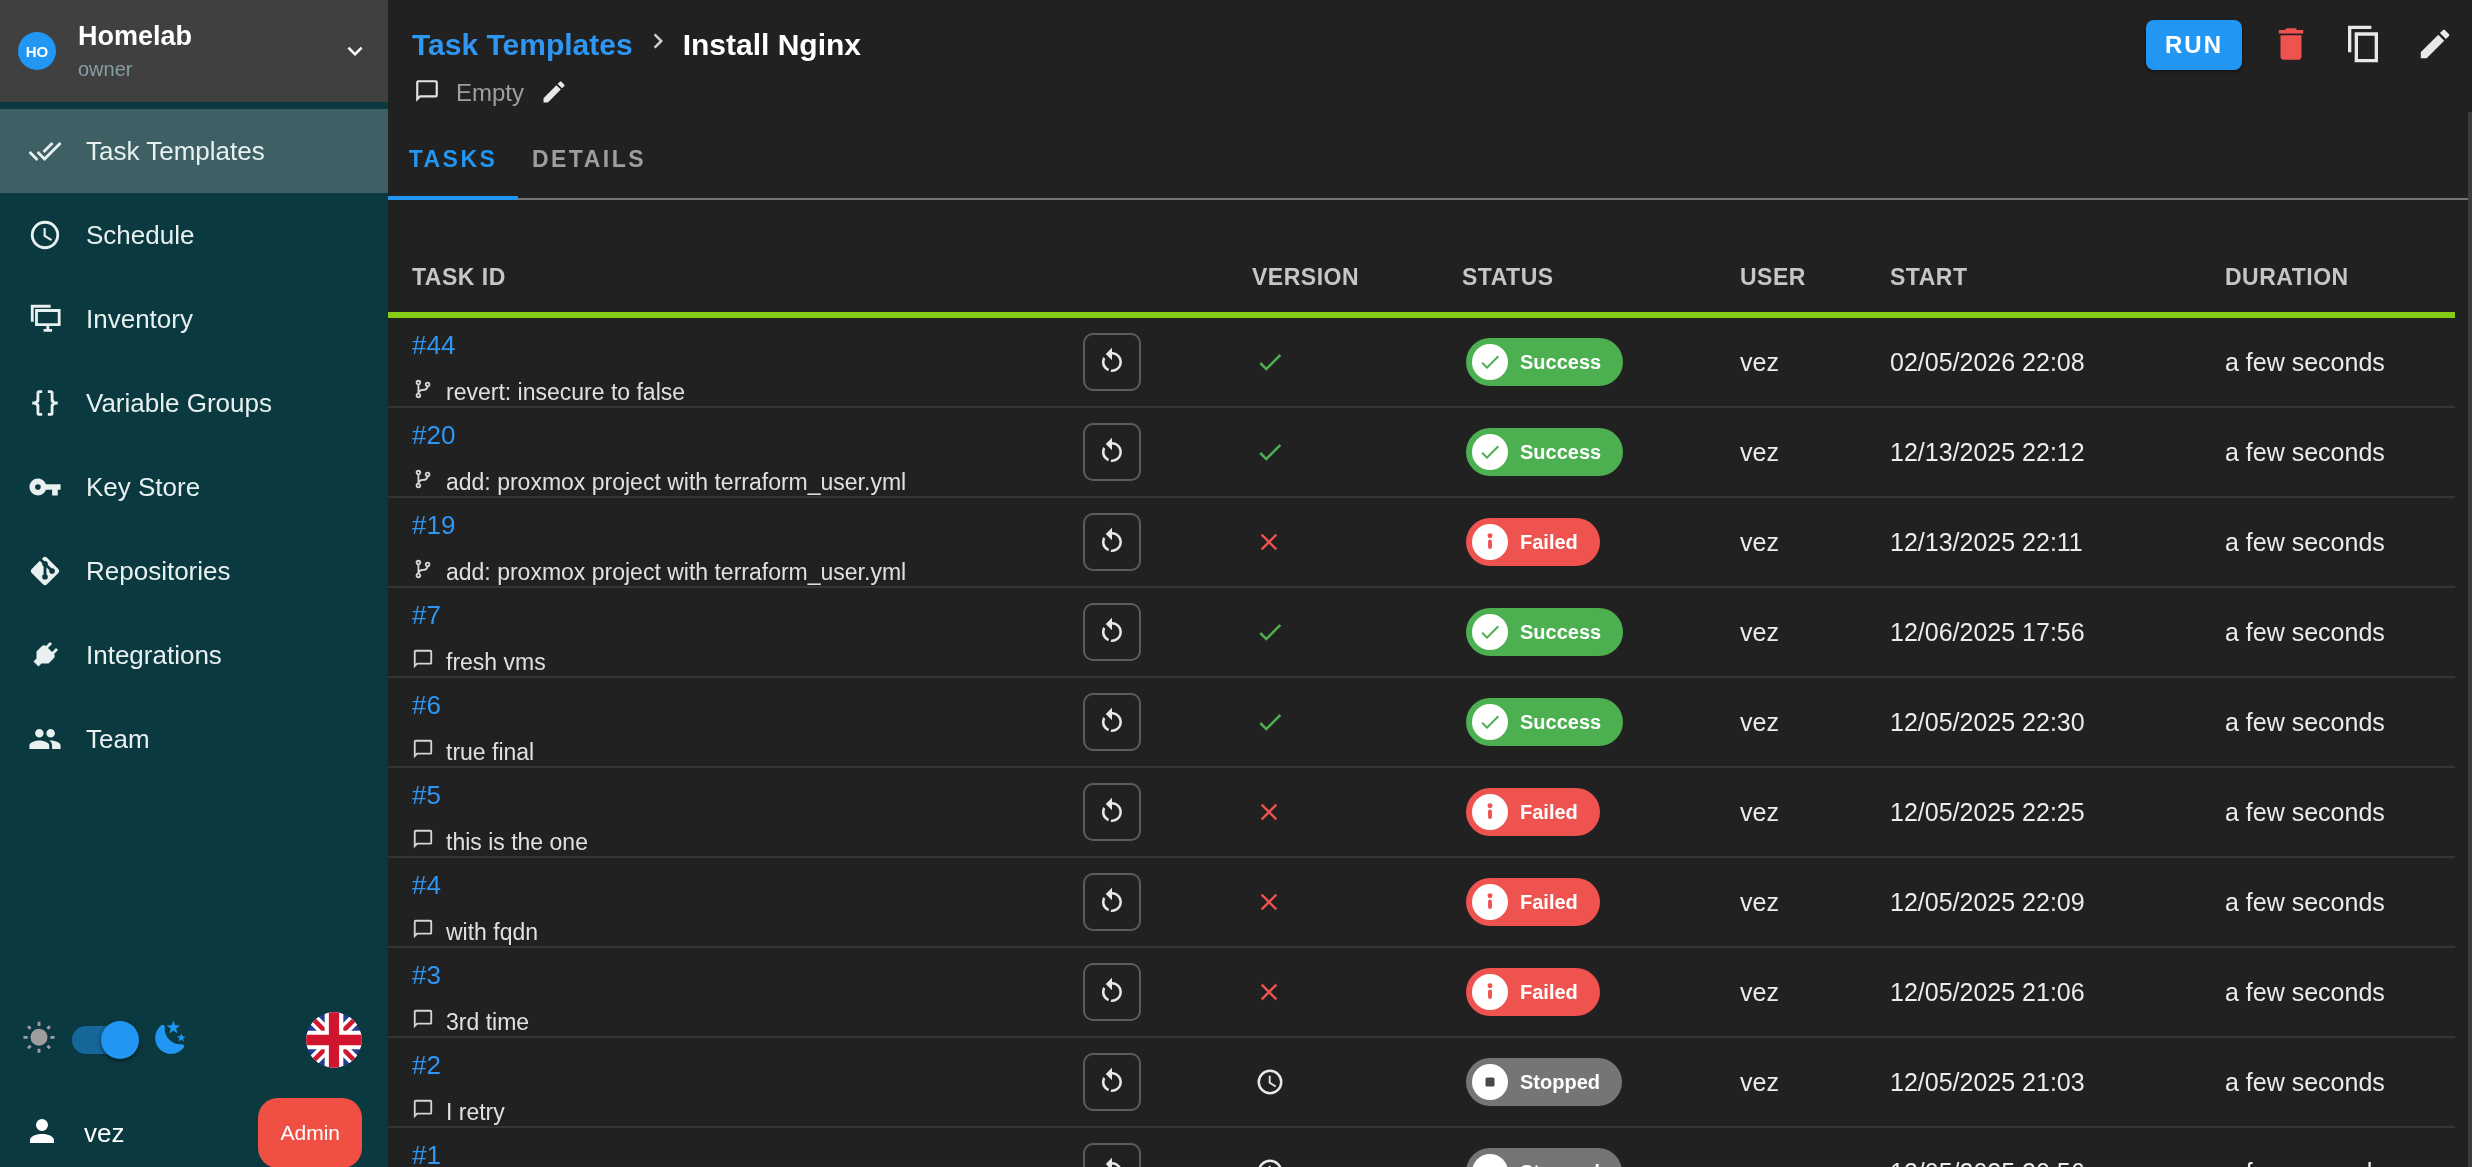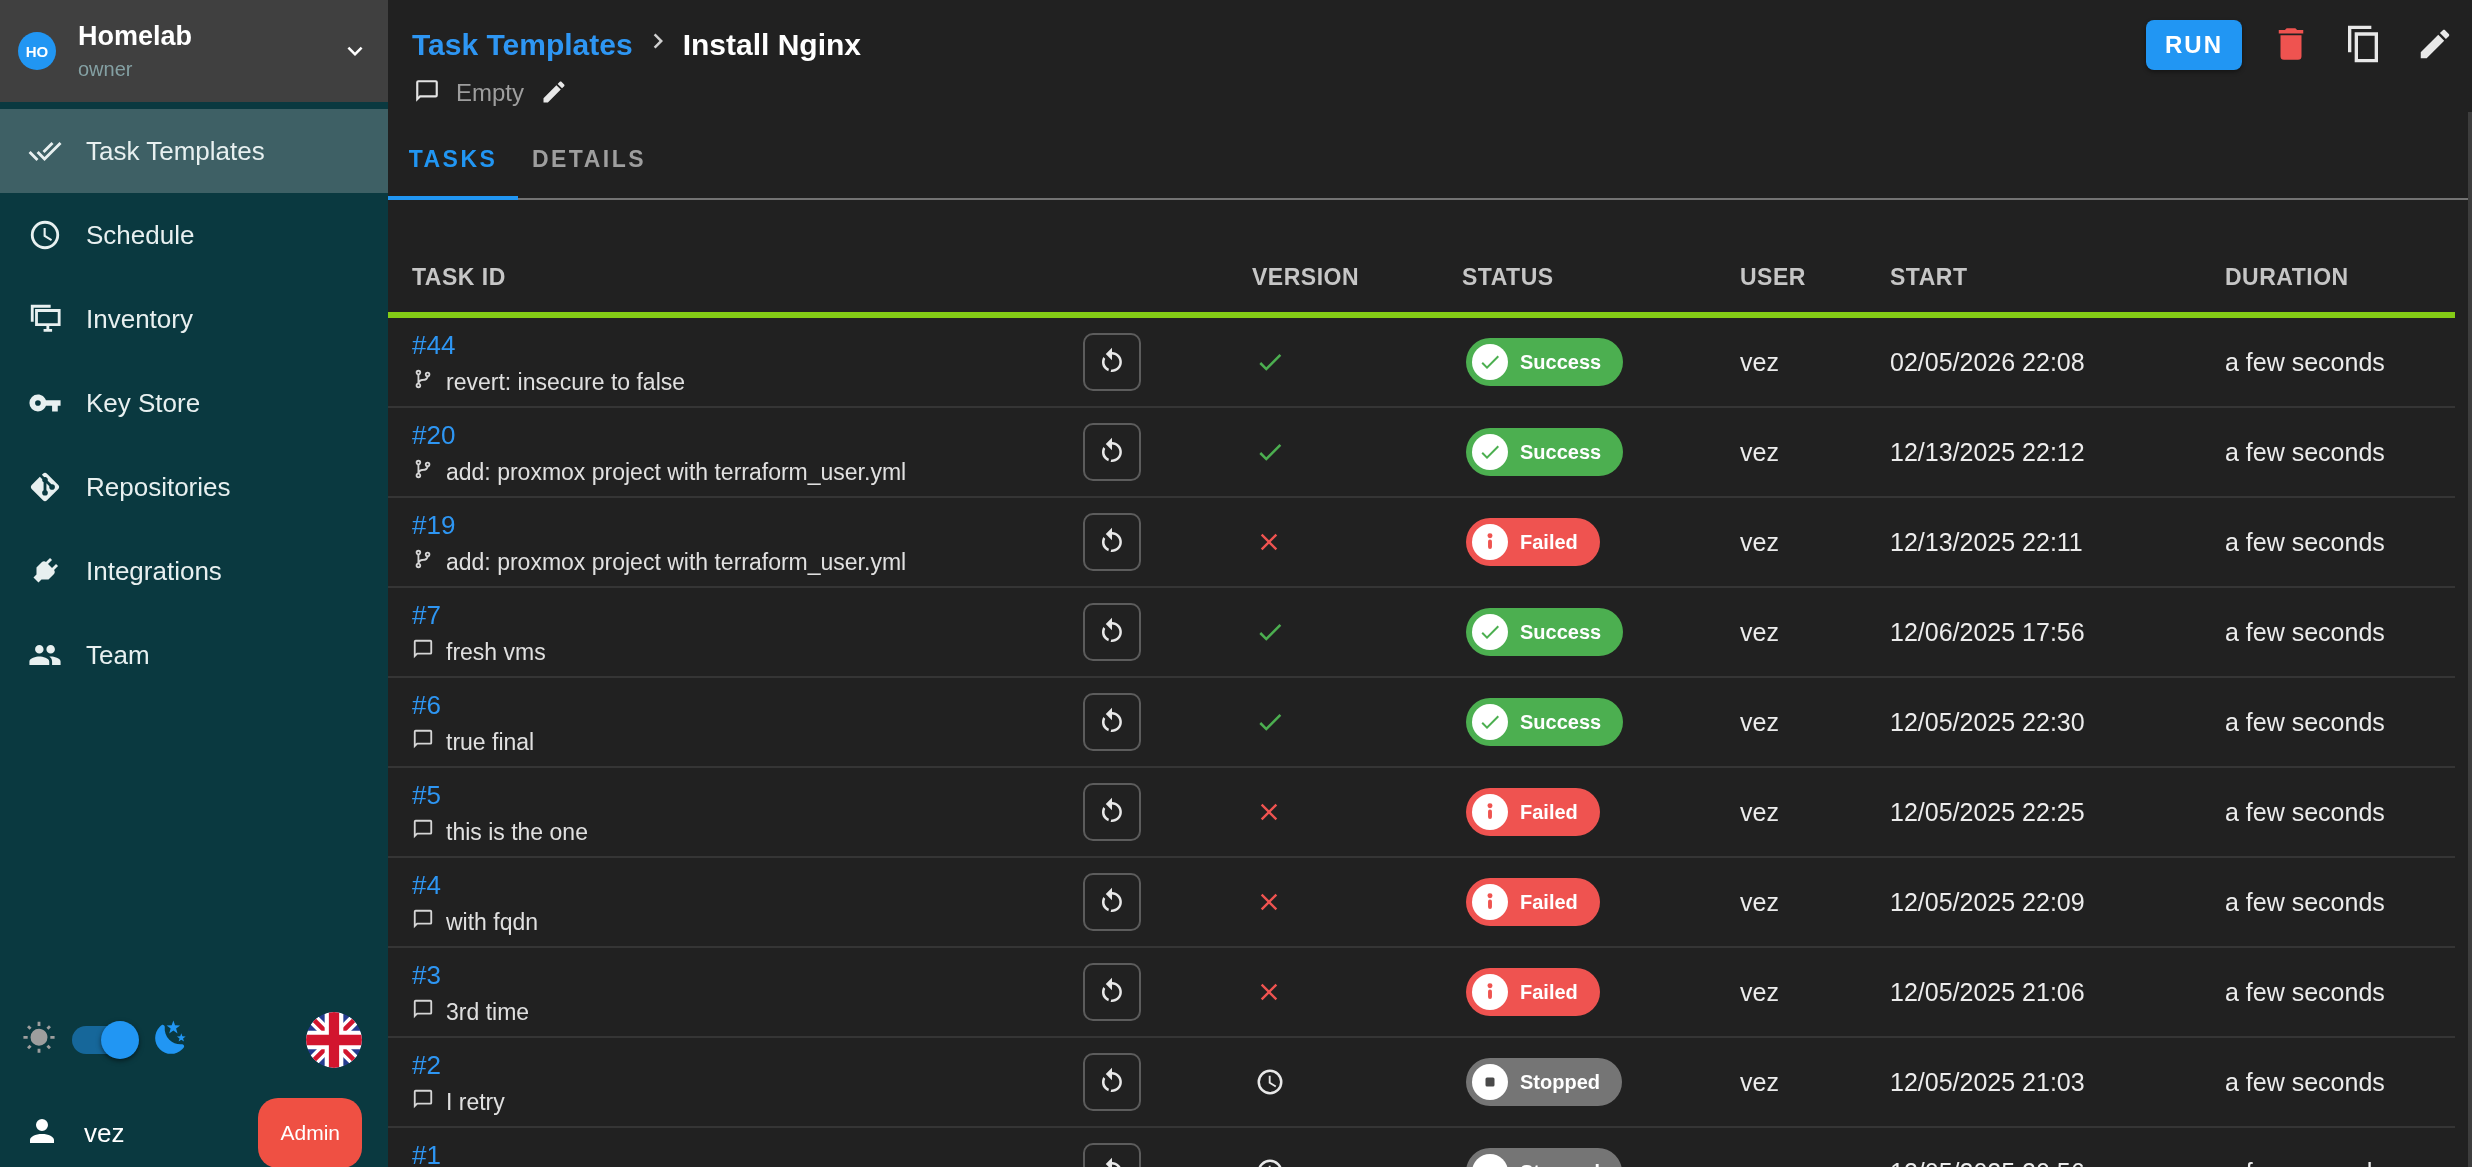--- a/index.html
+++ b/index.html
@@ -47,21 +47,21 @@
   .tab.t1{width:130px;}
   .tab.t2{width:142px;}
   .tab.active{color:#2196f3;}
   .tab-slider{position:absolute;left:0;top:196px;width:130px;height:4px;background:#2196f3;}
   
   .table{position:absolute;left:0;top:198px;right:17px;}
   .grid{display:grid;grid-template-columns:648px 192px 210px 278px 150px 335px 1fr;padding-left:24px;align-items:center;}
   .thead{height:120px;padding-top:44px;box-sizing:border-box;border-bottom:6px solid #84cc16;
          color:#c6c6c6;font-size:23px;font-weight:bold;letter-spacing:.5px;}
   .trow{height:90px;box-sizing:border-box;border-bottom:2px solid #353535;}
-  .cell-id{align-self:stretch;padding-top:12px;display:flex;flex-direction:column;gap:8px;}
+  .cell-id{align-self:stretch;padding-top:12px;display:flex;flex-direction:column;gap:8px;justify-content:space-between;}
   .task-id{font-size:26px;line-height:30px;color:#2e96f3;cursor:pointer;width:max-content;}
   .task-msg{display:flex;align-items:center;gap:12px;font-size:23px;line-height:28px;color:#e0e0e0;}
   .rerun-btn{width:58px;height:58px;margin-left:23px;border:2px solid #5c5c5c;border-radius:10px;background:none;
              display:flex;align-items:center;justify-content:center;cursor:pointer;}
   .cell-version{padding-left:3px;display:flex;align-items:center;}
   .badge{height:48px;margin-left:4px;border-radius:24px;display:inline-flex;align-items:center;width:max-content;
          padding:0 22px 0 6px;gap:12px;color:#fff;font-weight:bold;font-size:20px;}
   .badge .circ{width:36px;height:36px;border-radius:50%;background:#fff;display:flex;align-items:center;justify-content:center;}
   .badge.success{background:#4caf50;}
   .badge.failed{background:#ef5350;}
@@ -105,20 +105,28 @@
     <span class="nav-label">Schedule</span>
   </div>
         <div class="nav-item">
     <span class="nav-icon">
             <svg viewBox="0 0 24 24" width="34" height="34">
               <path d="M2,2H16V4H4V14H2V2Z" fill="#e8f0f0"></path>
               <path d="M5,5H23V17H15V19H17V21H11V19H13V17H5V5M7,7V15H21V7H7Z" fill-rule="evenodd" fill="#e8f0f0"></path>
             </svg>
           </span>
     <span class="nav-label">Inventory</span>
+  </div>
+        <div class="nav-item">
+    <span class="nav-icon">
+            <svg viewBox="0 0 24 24" width="34" height="34">
+              <path d="M8,3A2,2 0 0,0 6,5V9A2,2 0 0,1 4,11H3V13H4A2,2 0 0,1 6,15V19A2,2 0 0,0 8,21H10V19H8V14A2,2 0 0,0 6,12A2,2 0 0,0 8,10V5H10V3M16,3A2,2 0 0,1 18,5V9A2,2 0 0,0 20,11H21V13H20A2,2 0 0,0 18,15V19A2,2 0 0,1 16,21H14V19H16V14A2,2 0 0,1 18,12A2,2 0 0,1 16,10V5H14V3H16Z" fill="#e8f0f0"></path>
+            </svg>
+          </span>
+    <span class="nav-label">Variable Groups</span>
   </div>
         <div class="nav-item">
     <span class="nav-icon">
             <svg viewBox="0 0 24 24" width="34" height="34">
               <path d="M7,14A2,2 0 0,1 5,12A2,2 0 0,1 7,10A2,2 0 0,1 9,12A2,2 0 0,1 7,14M12.65,10C11.83,7.67 9.61,6 7,6A6,6 0 0,0 1,12A6,6 0 0,0 7,18C9.61,18 11.83,16.33 12.65,14H17V18H21V14H23V10H12.65Z" fill="#e8f0f0"></path>
             </svg>
           </span>
     <span class="nav-label">Key Store</span>
   </div>
         <div class="nav-item">

